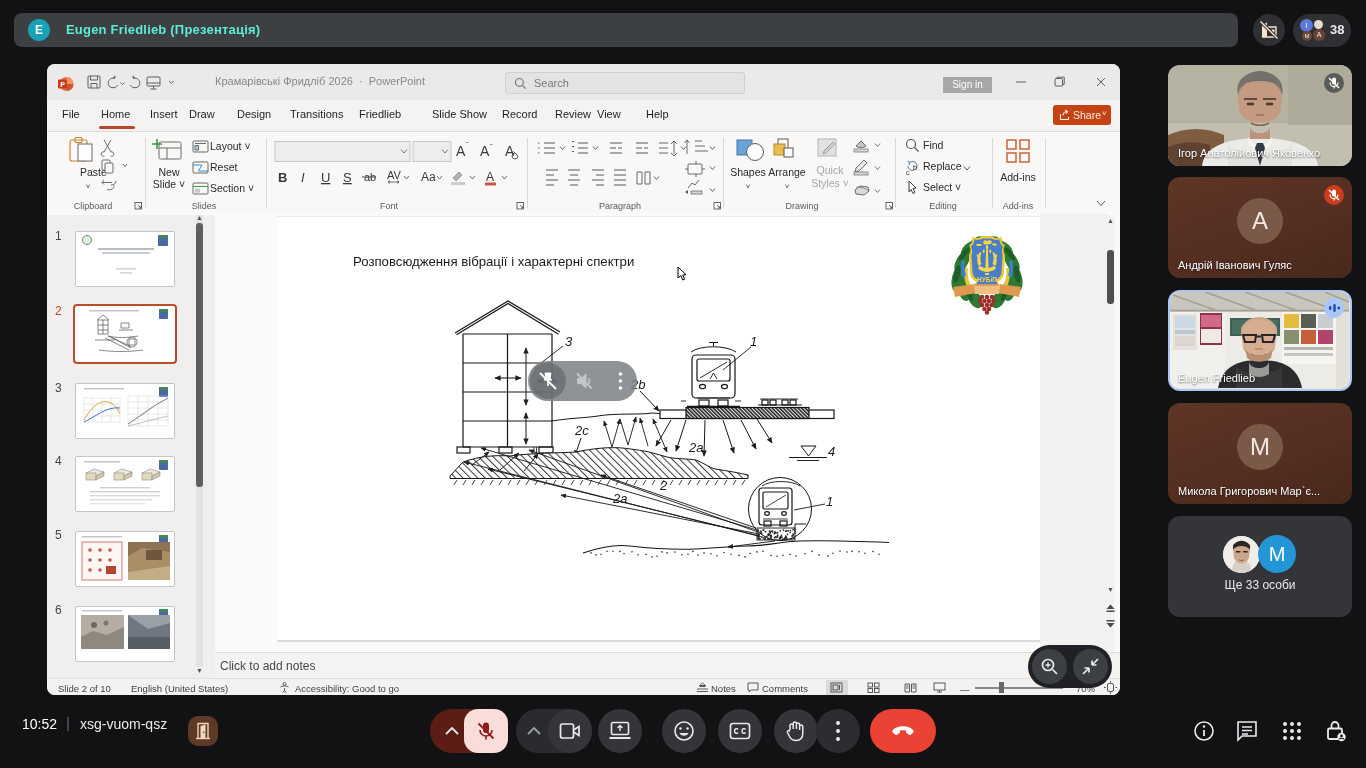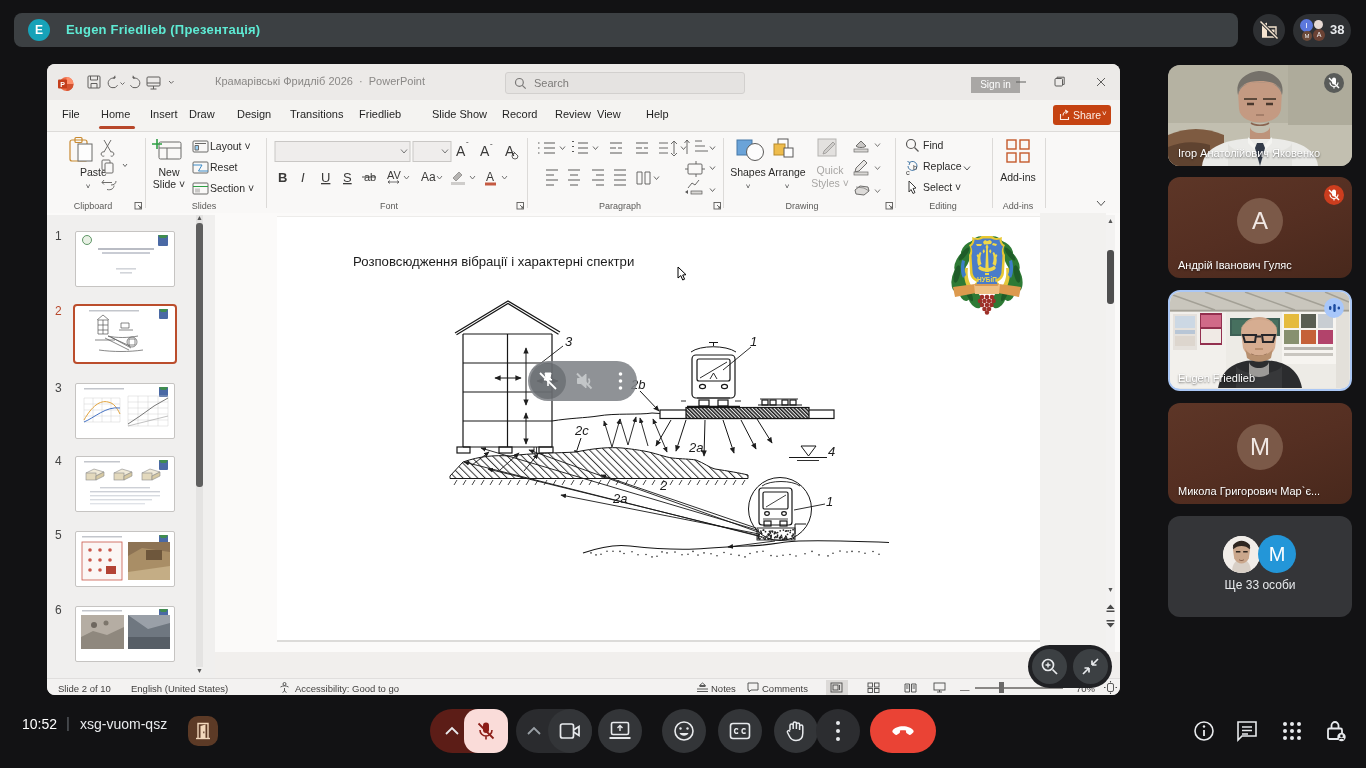--- a/index.html
+++ b/index.html
@@ -93,21 +93,21 @@
       <div class="abs" style="left:168px;top:11px;color:#8a8886;font-size:11px;">Крамарівські Фридліб 2026&nbsp;&nbsp;·&nbsp;&nbsp;PowerPoint</div>
 
       <div class="abs" style="left:458px;top:8px;width:240px;height:22px;background:#e5e3e1;border:1px solid #d2d0ce;border-radius:3px;">
         <svg class="abs" style="left:8px;top:4px;" width="13" height="13" viewBox="0 0 13 13" fill="none" stroke="#7a7877" stroke-width="1.2">
             <circle cx="5.4" cy="5.4" r="3.9"></circle>
             <path d="M8.3 8.3l3.4 3.4"></path>
           </svg>
         <span class="abs" style="left:28px;top:4px;color:#7c7a78;font-size:11px;">Search</span>
       </div>
 
-      <div class="abs" style="left:896px;top:13px;width:49px;height:16px;background:#a9a7a5;color:#fdfdfd;font-size:10px;text-align:center;line-height:16px;margin-left:28px;">Sign in</div>
+      <div class="abs" style="left:896px;top:13px;width:49px;height:16px;background:#a9a7a5;color:#fdfdfd;font-size:10px;text-align:center;line-height:16px;">Sign in</div>
 
       <svg class="abs" style="left:966px;top:10px;" width="100" height="16" viewBox="0 0 100 16" fill="none" stroke="#5f5e5c" stroke-width="1">
         <path d="M3 8h10"></path>
         <rect x="42" y="4.5" width="7.5" height="7.5" rx="1"></rect>
           <path d="M44 4.5v-1.3h7.2v7.2H49.7"></path>
         <path d="M84 4l8 8M92 4l-8 8"></path>
       </svg>
     </div>
     <div class="abs" id="menubar">
       <span class="menuitem" style="left:15px;">File</span>
@@ -810,20 +810,23 @@
               <circle cx="2.5" cy="10" r="1.8"></circle>
               <circle cx="2.5" cy="17" r="1.8"></circle>
       </svg>
       </g>
     </div>
 
     <svg class="abs" style="left:400px;top:49px;" width="11" height="15" viewBox="0 0 11 15">
       <path d="M1 1 L1 12 L3.8 9.6 L5.7 14 L7.6 13.2 L5.7 9 L9 8.7 Z" fill="#fff" stroke="#000" stroke-width="1"></path>
     </svg>
     </div>
+    <div class="abs" id="notesbar">
+        <span style="position:absolute;left:5px;top:6px;">Click to add notes</span>
+      </div>
     <div class="abs" id="statusbar">
       <span class="abs" style="left:11px;top:4px;">Slide 2 of 10</span>
       <span class="abs" style="left:84px;top:4px;">English (United States)</span>
       <svg class="abs" style="left:232px;top:3px;" width="11" height="11" viewBox="0 0 11 11" fill="none" stroke="#4a4a4a" stroke-width=".9">
           <circle cx="5.5" cy="2" r="1.5"></circle>
           <path d="M1.5 5c2.5-1.5 5.5-1.5 8 0M5.5 6v3M5.5 9l-2 1.5M5.5 9l2 1.5"></path>
         </svg>
       <span class="abs" style="left:248px;top:4px;">Accessibility: Good to go</span>
       <svg class="abs" style="left:649px;top:3px;" width="13" height="11" viewBox="0 0 13 11" fill="none" stroke="#4a4a4a" stroke-width=".9">
           <path d="M1 9.5h11M1 7h11M3.5 4.5h6M6.5 1l-3 2.5h6z"></path>

